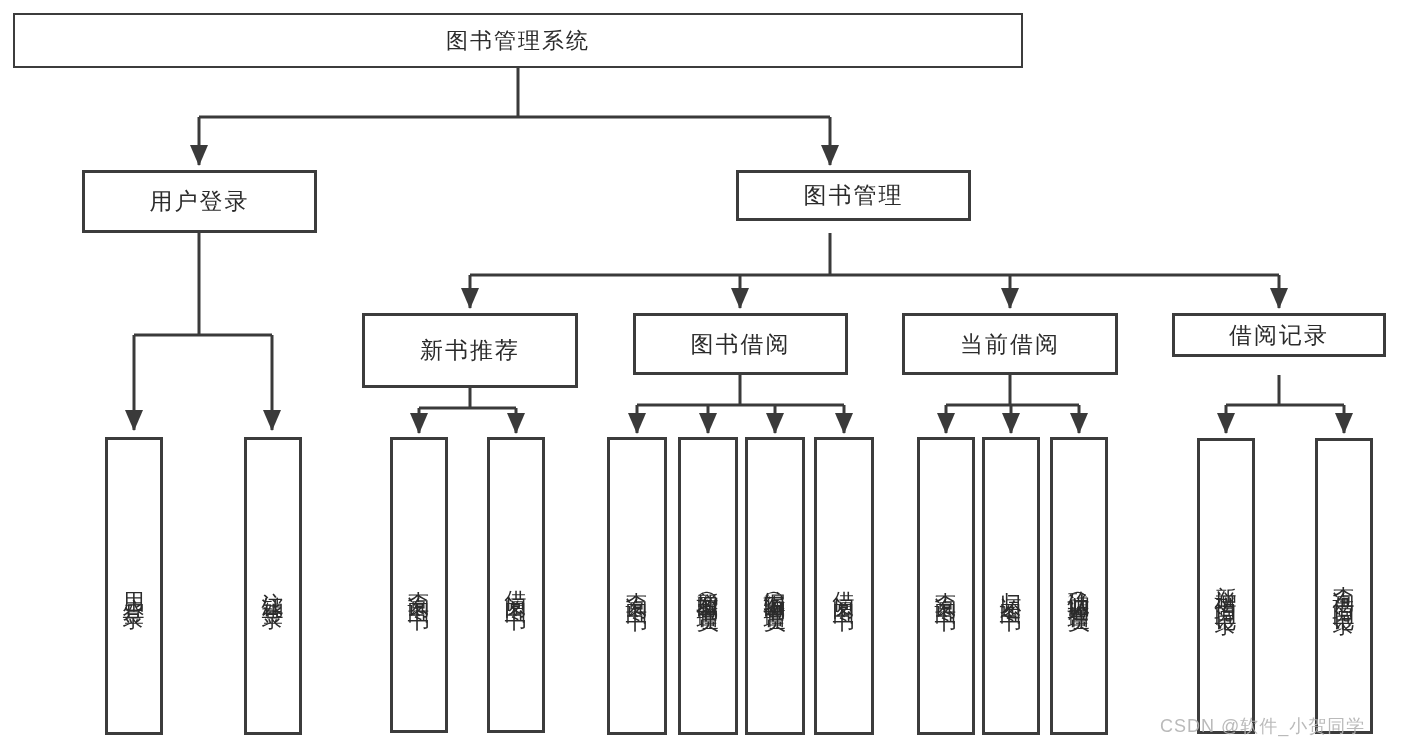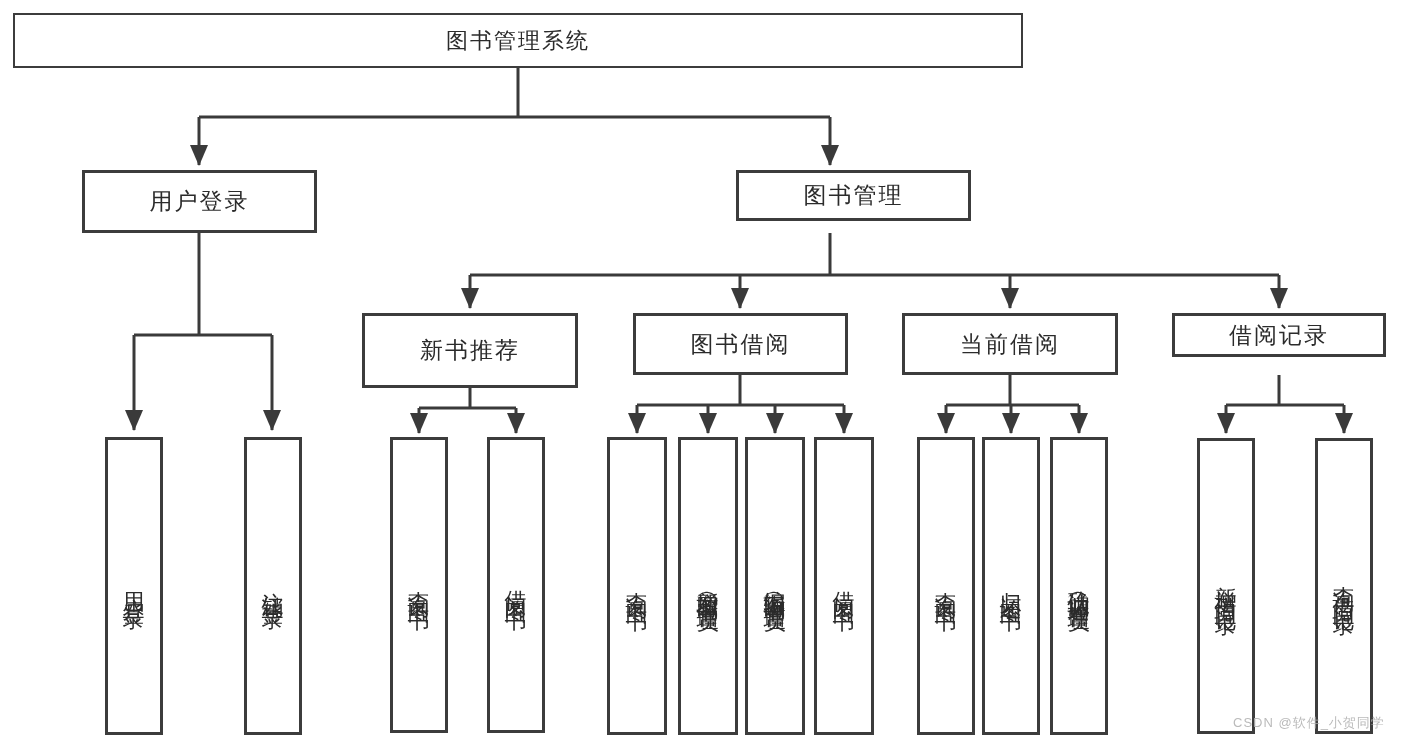--- a/index.html
+++ b/index.html
@@ -16,21 +16,21 @@
   .hbox.root{border-width:2px;font-size:22px;}
   .vbox{
     position:absolute;box-sizing:border-box;border:3px solid #3c3c3c;background:#ffffff;
     display:flex;align-items:center;justify-content:center;
   }
   .vtext{
     writing-mode:vertical-rl;text-orientation:mixed;
     color:#2b2b2b;font-size:22px;letter-spacing:6px;line-height:1.05;white-space:nowrap;
   }
   .watermark{
-    position:absolute;left:1233px;top:714px;color:#b3b3b3;font-size:13px;
+    position:absolute;left:1160px;top:714px;color:#b3b3b3;font-size:18px;
     letter-spacing:1px;white-space:nowrap;opacity:.9;z-index:5;
   }
 </style>
 </head>
 <body>
 
 <div class="canvas">
 
   <svg class="wires" width="1405" height="747" viewBox="0 0 1405 747">
     <defs>

